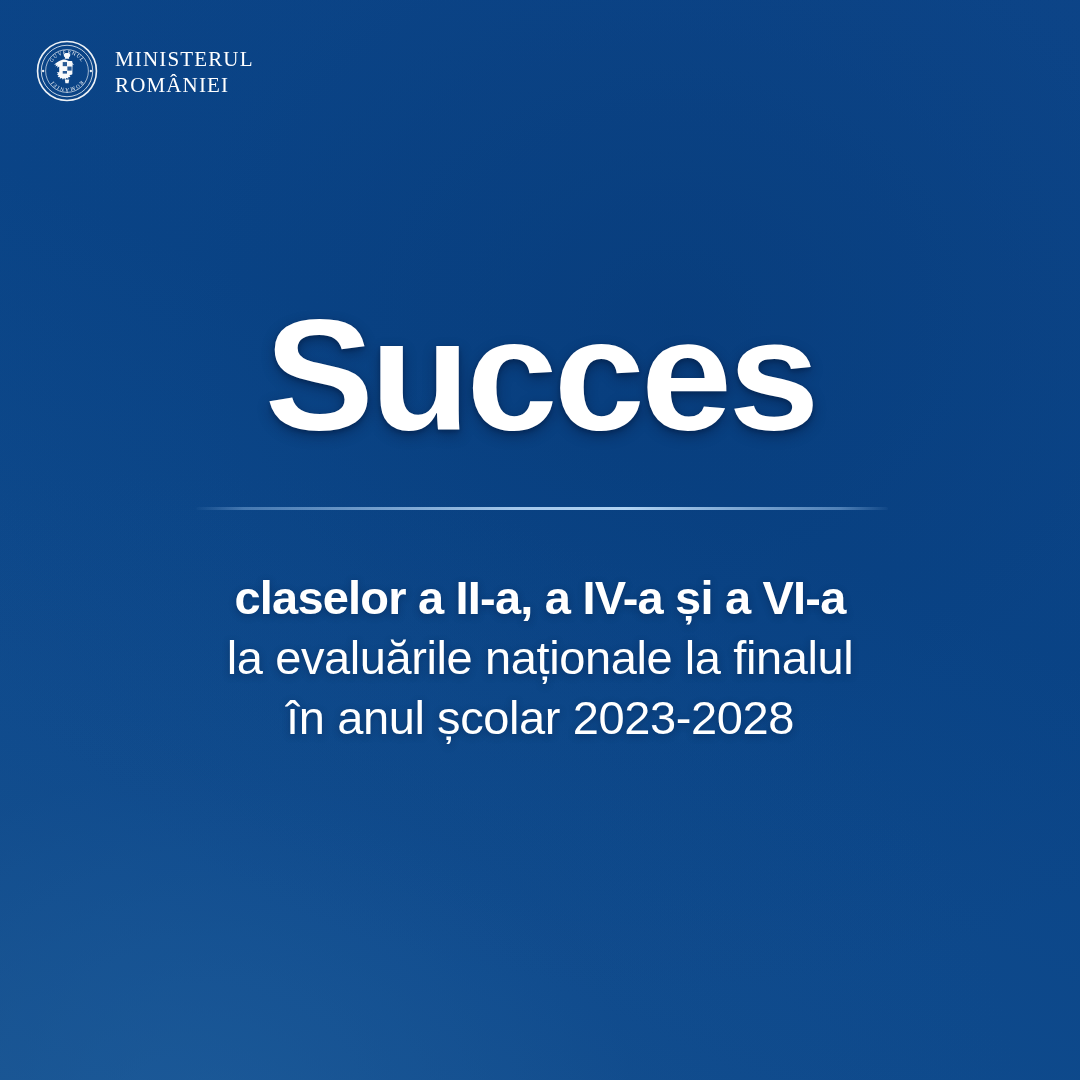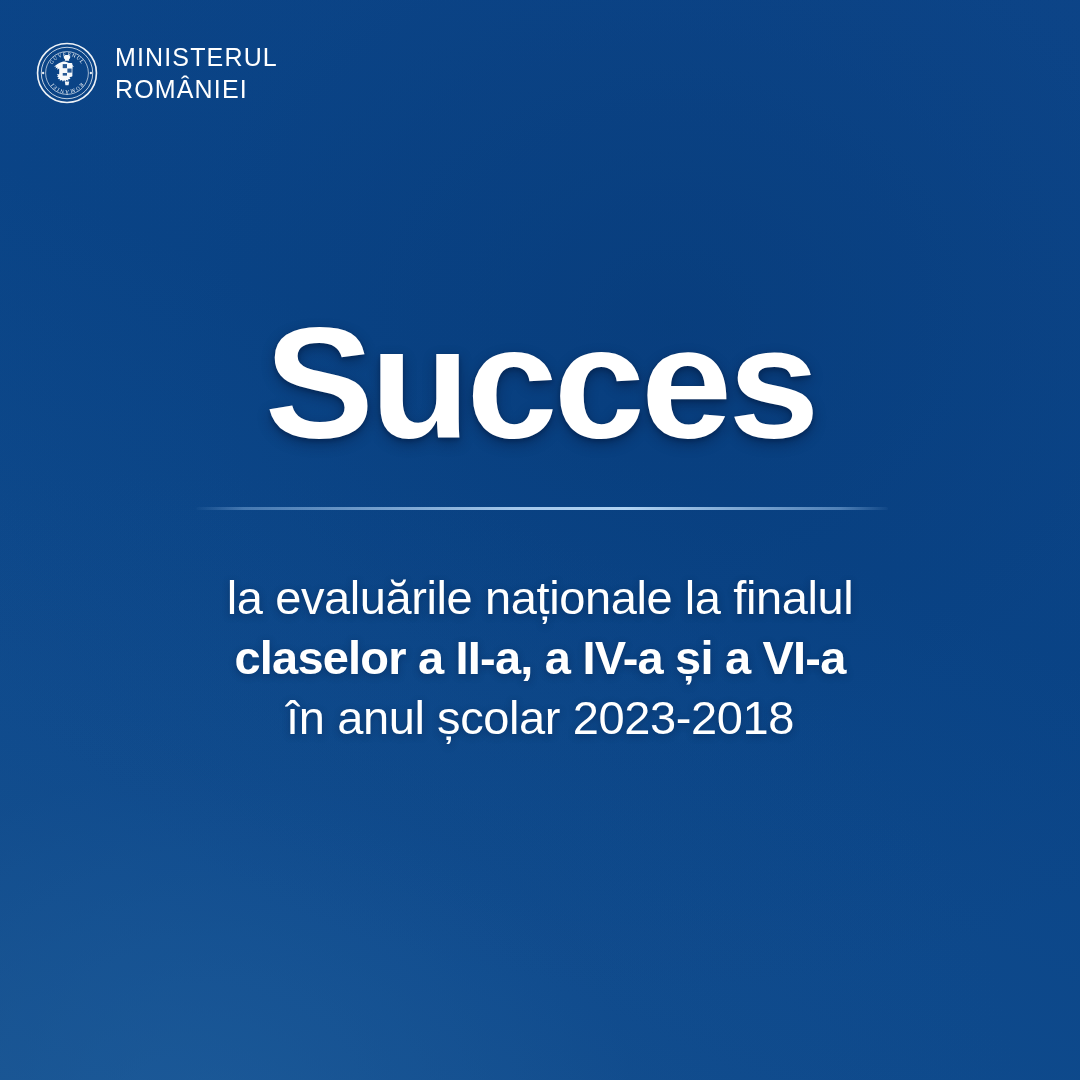--- a/index.html
+++ b/index.html
@@ -56,34 +56,34 @@
     flex: 0 0 62px;
     display: block;
   }
   .brand-text {
     display: flex;
     flex-direction: column;
     justify-content: center;
     padding-top: 2px;
   }
   .brand-line {
-    font-family: Liberation Sans, sans-serif;
+    font-family: Liberation Serif, serif;
     color: #ffffff;
-    font-size: 25px;
+    font-size: 21px;
     letter-spacing: 1.15px;
     line-height: 1.26;
     white-space: nowrap;
   }
 
   
   .headline-wrap {
     position: absolute;
     left: 0;
     right: 0;
-    top: 300px;
+    top: 292px;
     text-align: center;
     z-index: 4;
   }
   .headline {
     display: inline-block;
     color: #ffffff;
     font-family: "Liberation Sans", sans-serif;
     font-weight: 700;
     font-size: 158px;
     line-height: 1.04;
@@ -184,18 +184,18 @@
     </div>
   </div>
 
   <div class="headline-wrap">
     <span class="headline">Succes</span>
   </div>
 
   <div class="divider"></div>
 
   <div class="subtitle">
+    <div class="sub-line bold">claselor a II-a, a IV-a și a VI-a</div>
     <div class="sub-line regular">la evaluările naționale la finalul</div>
-    <div class="sub-line bold">claselor a II-a, a IV-a și a VI-a</div>
-    <div class="sub-line regular">în anul școlar 2023-2018</div>
+    <div class="sub-line regular">în anul școlar 2023-2028</div>
   </div>
 
 </div>
 
 </body></html>

